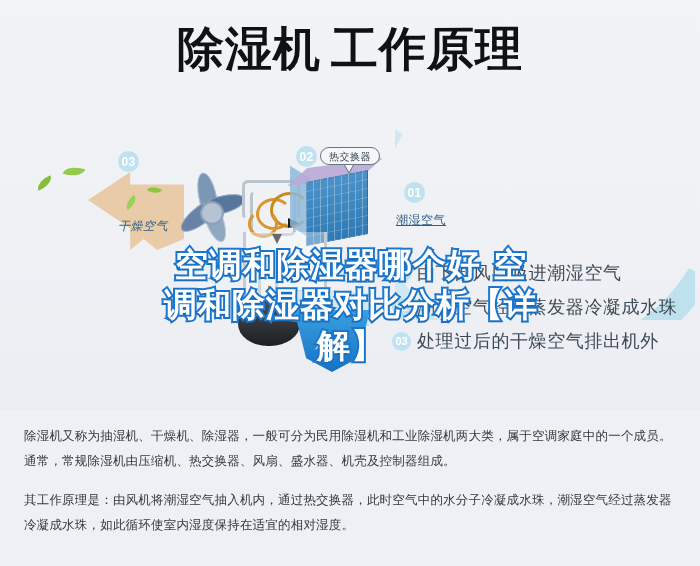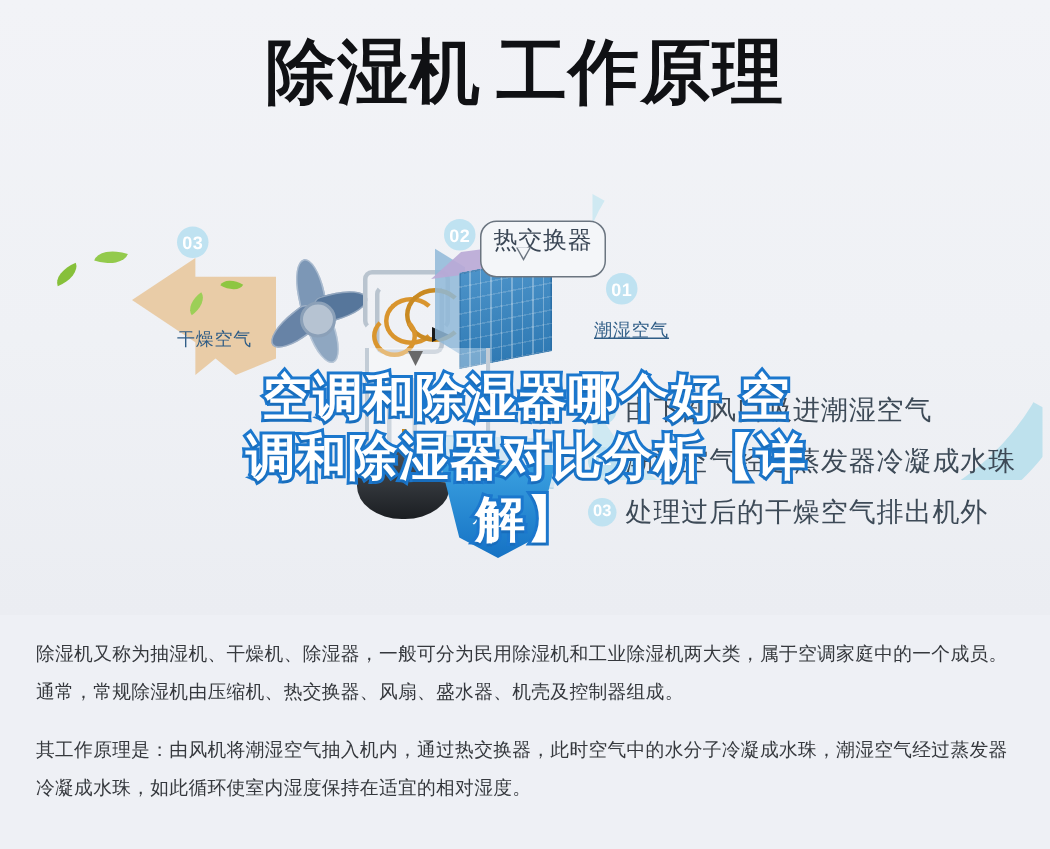--- a/index.html
+++ b/index.html
@@ -75,20 +75,21 @@
     opacity: .92;
     clip-path: polygon(0% 36%, 44% 0%, 44% 16%, 100% 16%, 100% 86%, 72% 100%, 58% 86%, 44% 100%, 44% 72%);
   }
   .dry-label {
     position: absolute;
     left: 118px;
     top: 218px;
     font-size: 12px;
     color: #2f5d86;
     letter-spacing: .5px;
+    font-style: italic;
   }
 
   
   .leaf {
     position: absolute;
     width: 17px;
     height: 10px;
     background: #8ec641;
     border-radius: 100% 0 100% 0;
   }
@@ -209,25 +210,25 @@
     background: #8fb8d8;
     transform: skewY(32deg);
     opacity: .85;
   }
 
   
   .callout {
     position: absolute;
     left: 320px;
     top: 147px;
-    padding: 2px 8px 13px;
+    padding: 2px 8px 0;
     border: 1.4px solid #6b7580;
     border-radius: 11px;
     background: #f4f6f9;
-    font-size: 16px;
+    font-size: 10px;
     color: #3b4756;
     letter-spacing: .5px;
     white-space: nowrap;
   }
   .callout-tail {
     position: absolute;
     left: 344px;
     top: 165px;
     width: 0; height: 0;
     border-left: 5px solid transparent;

